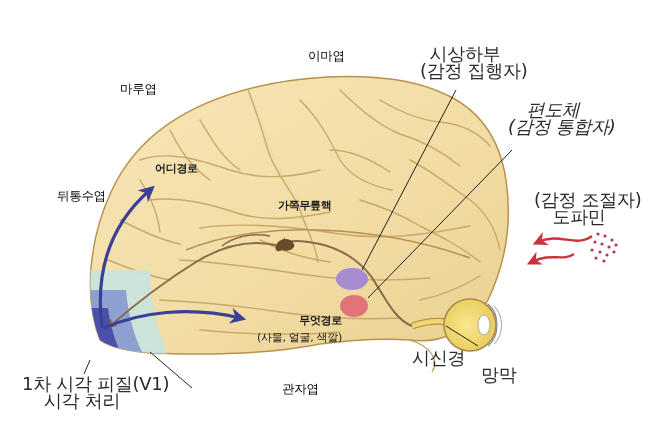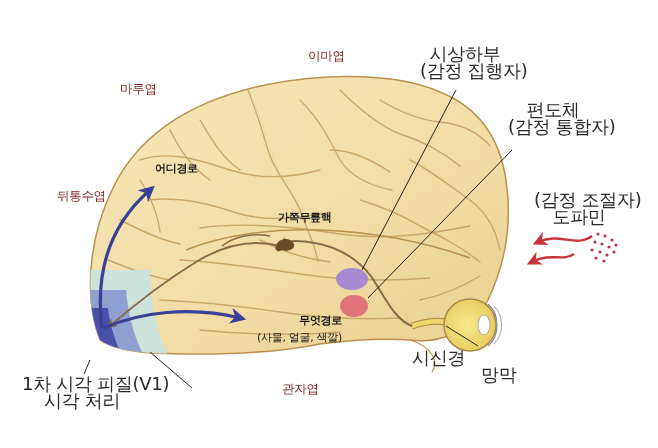--- a/index.html
+++ b/index.html
@@ -6,21 +6,21 @@
   #stage {
     position: relative; width: 658px; height: 448px; overflow: hidden;
     background: #ffffff;
     font-family: "DejaVu Sans", "Liberation Sans", sans-serif;
   }
   #art { position: absolute; left: 0; top: 0; }
   .lbl {
     position: absolute; color: #2a2a2a; font-size: 18px; line-height: 17px;
     text-align: center; white-space: nowrap; letter-spacing: -0.3px;
   }
-  .lbl.lobe { color: #7f1d1d; font-size: 12.5px; }
+  .lbl.lobe { color: #000000; font-size: 12.5px; }
   .lbl.bold { color: #1a1a1a; font-weight: bold; font-size: 11px; }
   .lbl .sub { display: block; }
 </style>
 </head>
 <body>
 
 <div id="stage">
 
   <svg id="art" width="658" height="448" viewBox="0 0 658 448">
     <defs>
@@ -143,28 +143,28 @@
   <div class="lbl lobe" style="left:120px; top:80px;">마루엽</div>
   <div class="lbl lobe" style="left:20px; top:187px;margin-left:37px;">뒤통수엽</div>
   <div class="lbl lobe" style="left:282px; top:380px;">관자엽</div>
 
   <div class="lbl bold" style="left:155px; top:160px;">어디경로</div>
   <div class="lbl bold" style="left:232px; top:312px; text-align:right; width:110px;">
     <span class="sub">무엇경로</span>
     <span class="sub" style="font-weight:normal;">(사물, 얼굴, 색깔)</span>
   </div>
 
-  <div class="lbl bold" style="left:278px; top:209px;">가쪽무릎핵</div>
+  <div class="lbl bold" style="left:278px; top:197px;">가쪽무릎핵</div>
 
   <div class="lbl" style="left:420px; top:45px; width:90px;">
     <span class="sub">시상하부</span>
     <span class="sub">(감정 집행자)</span>
   </div>
 
-  <div class="lbl" style="left:508px; top:101px; width:90px;">
+  <div class="lbl" style="left:508px; top:101px; width:90px;font-style:italic;">
     <span class="sub">편도체</span>
     <span class="sub">(감정 통합자)</span>
   </div>
 
   <div class="lbl" style="left:534px; top:191px; width:90px;">
     <span class="sub">(감정 조절자)</span>
     <span class="sub">도파민</span>
   </div>
 
   <div class="lbl" style="left:22px; top:375px; width:120px;">

